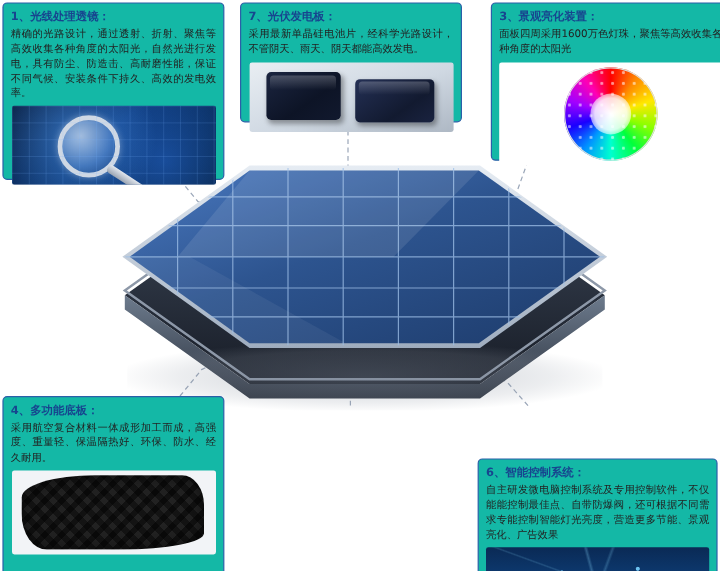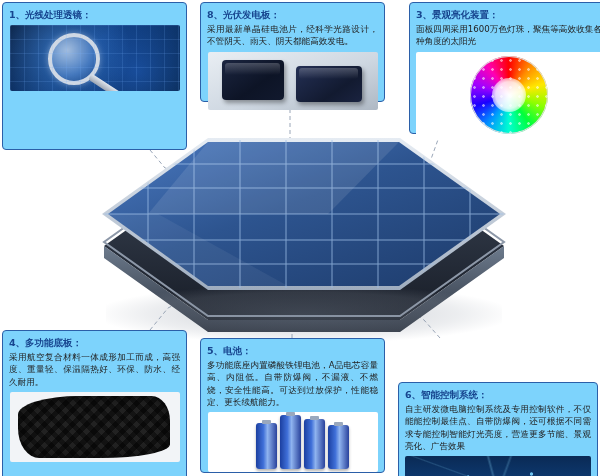--- a/index.html
+++ b/index.html
@@ -10,21 +10,21 @@
     position:relative;
     overflow:hidden;
   }
   .stage{position:absolute;left:0;top:0;width:600px;height:476px;}
 
   
   .card{
     position:absolute;
     border:1px solid #2b5fa8;
     border-radius:4px;
-    background:#7dd3fc;
+    background:#14b8a6;
     box-sizing:border-box;
     padding:5px 6px 6px 6px;
   }
   .card .title{
     color:#17458f;
     font-weight:bold;
     font-size:9.5px;
     line-height:13px;
     margin-bottom:2px;
     white-space:nowrap;
@@ -222,27 +222,28 @@
         <line x1="0" y1="136" x2="432" y2="136"></line>
       </g>
 
       <polygon points="120,14 311,14 240,86 60,86" fill="#ffffff" opacity="0.10" clip-path="url(#clipTop)"></polygon>
       <polygon points="20,86 120,158 200,158 70,86" fill="#ffffff" opacity="0.06" clip-path="url(#clipTop)"></polygon>
     </svg>
   </div>
 
   <div class="card" id="card1">
     <div class="title">1、光线处理透镜：</div>
+    <div class="body">精确的光路设计，通过透射、折射、聚焦等高效收集各种角度的太阳光，自然光进行发电，具有防尘、防造击、高耐磨性能，保证不同气候、安装条件下持久、高效的发电效率。</div>
     <div class="thumb" id="thumb1">
       <div class="grid-lines"></div>
     </div>
   </div>
 
   <div class="card" id="card2">
-    <div class="title">8、光伏发电板：</div>
+    <div class="title">7、光伏发电板：</div>
     <div class="body">采用最新单晶硅电池片，经科学光路设计，不管阴天、雨天、阴天都能高效发电。</div>
     <div class="thumb" id="thumb2">
       <div class="cellA"></div>
       <div class="cellB"></div>
     </div>
   </div>
 
   <div class="card" id="card3">
     <div class="title">3、景观亮化装置：</div>
     <div class="body">面板四周采用1600万色灯珠，聚焦等高效收集各种角度的太阳光</div>
@@ -254,30 +255,20 @@
   </div>
 
   <div class="card" id="card4">
     <div class="title">4、多功能底板：</div>
     <div class="body">采用航空复合材料一体成形加工而成，高强度、重量轻、保温隔热好、环保、防水、经久耐用。</div>
     <div class="thumb" id="thumb4">
       <div class="fabric"></div>
     </div>
   </div>
 
-  <div class="card" id="card5">
-    <div class="title">5、电池：</div>
-    <div class="body">多功能底座内置磷酸铁锂电池，A品电芯容量高、内阻低。自带防爆阀，不漏液、不燃烧，安全性能高。可达到过放保护，性能稳定、更长续航能力。</div>
-    <div class="thumb" id="thumb5">
-      <div class="batt b1"></div>
-      <div class="batt b2"></div>
-      <div class="batt b3"></div>
-      <div class="batt b4"></div>
-    </div>
-  </div>
 
   <div class="card" id="card6">
     <div class="title">6、智能控制系统：</div>
     <div class="body">自主研发微电脑控制系统及专用控制软件，不仅能能控制最佳点、自带防爆阀，还可根据不同需求专能控制智能灯光亮度，营造更多节能、景观亮化、广告效果</div>
     <div class="thumb" id="thumb6">
       <div class="city-lines"></div>
       <div class="city-dots"></div>
       <div class="skyline"></div>
     </div>
   </div>

